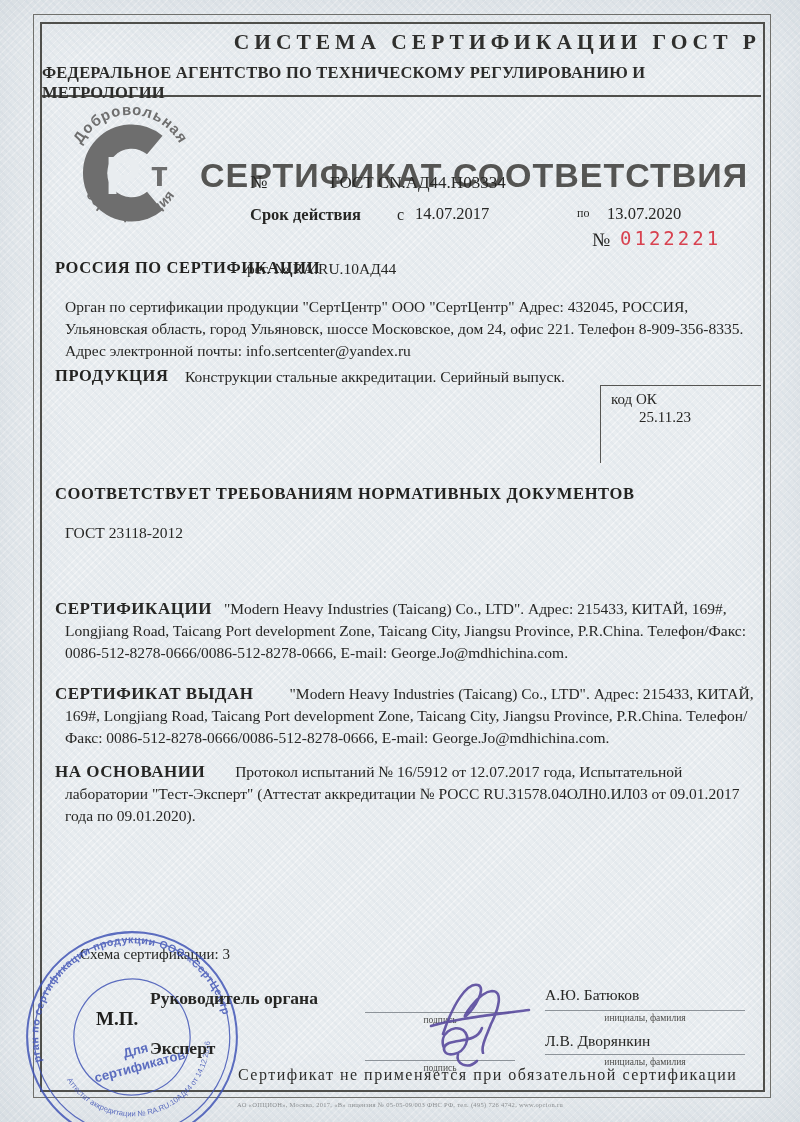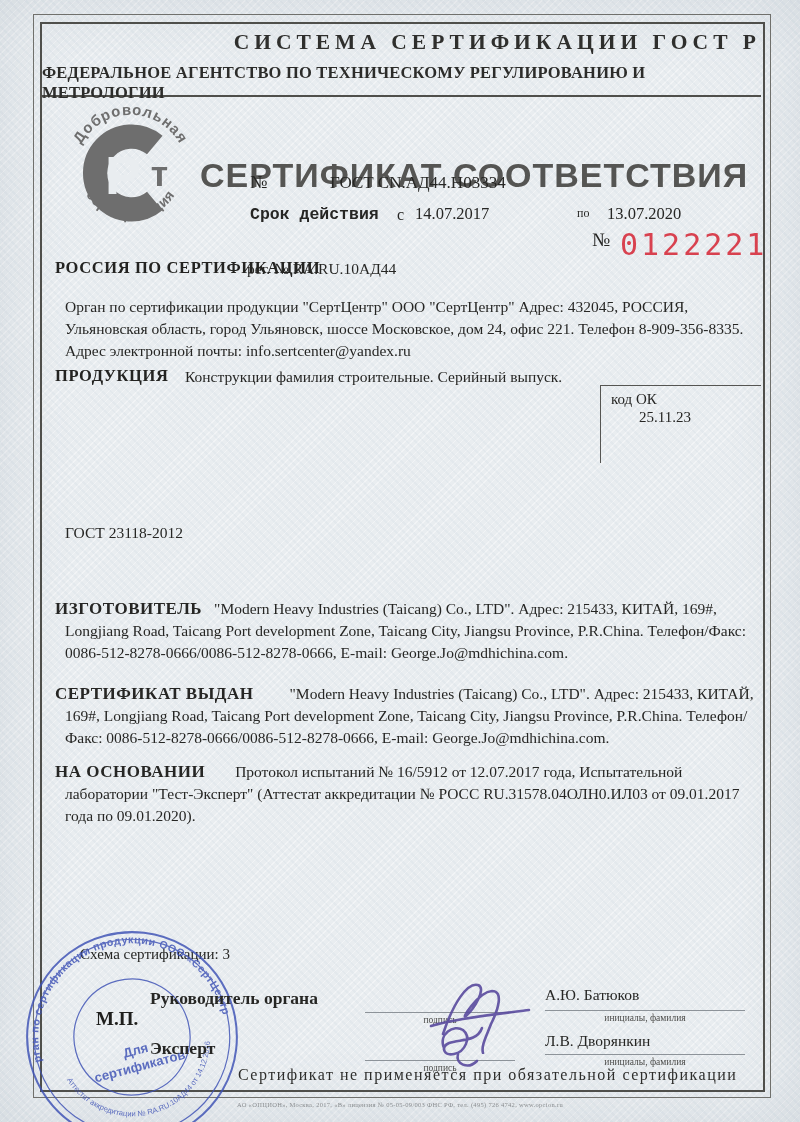--- a/index.html
+++ b/index.html
@@ -14,27 +14,27 @@
   }
   .abs{position:absolute;}
   .border-outer{left:33px;top:14px;width:736px;height:1082px;border:1px solid #70706c;}
   .border-inner{left:40px;top:22px;width:721px;height:1066px;border:2px solid #4f4f4b;}
   .hdr-divider{left:42px;top:95px;width:719px;height:2px;background:#4f4f4b;}
   .hdr1{left:42px;top:30px;width:719px;text-align:right;font-weight:bold;font-size:21.5px;letter-spacing:5px;color:#2f2f2d;}
   .hdr2{left:42px;top:63px;width:719px;font-weight:bold;font-size:16.5px;letter-spacing:0.2px;color:#2c2c2a;}
   .doc-title{left:200px;top:116px;width:566px;text-align:left;font-family:"Liberation Sans",sans-serif;font-weight:bold;font-size:34px;letter-spacing:1px;color:#555553;margin-top:40px;}
   .no-label{left:250px;top:172px;font-size:18px;}
   .no-value{left:330px;top:173px;font-size:17px;}
-  .validity-label{left:250px;top:205px;font-size:16.5px;font-weight:600;font-family:Liberation Mono, monospace;}
+  .validity-label{left:250px;top:205px;font-size:16.5px;font-weight:600;}
   .validity-from-label{left:397px;top:206px;font-size:16px;}
   .validity-from{left:415px;top:204px;font-size:16.5px;}
   .validity-to-label{left:577px;top:206px;font-size:12px;}
   .validity-to{left:607px;top:204px;font-size:16.5px;}
   .serial-label{left:592px;top:229px;font-size:19px;}
-  .serial-value{left:620px;top:227px;font-family:"DejaVu Sans Mono",monospace;font-size:30px;letter-spacing:3px;color:#d8414f;}
+  .serial-value{left:620px;top:227px;font-family:"DejaVu Sans Mono",monospace;font-size:19px;letter-spacing:3px;color:#d8414f;}
   .sec-label{font-weight:bold;font-size:16.5px;letter-spacing:0.6px;color:#232321;}
   .organ-label{left:55px;top:258px;}
   .organ-reg{left:247px;top:260px;font-size:15.5px;}
   .organ-body{left:65px;top:296px;width:697px;font-size:15.5px;line-height:22px;}
   .prod-label{left:55px;top:366px;}
   .prod-body{left:185px;top:368px;width:420px;font-size:15.5px;}
   .code-box{border-top:1.5px solid #555552;border-left:1.5px solid #555552;padding:5px 0 0 10px;font-size:15px;}
   .code-ok{left:600px;top:385px;width:150px;height:72px;}
   .code-tn{left:598px;top:500px;width:152px;height:86px;}
   .code-val{display:block;margin-left:28px;margin-top:1px;font-size:15px;}
@@ -115,32 +115,33 @@
   <div class="abs validity-to">13.07.2020</div>
 
   <div class="abs serial-label">№</div>
   <div class="abs serial-value">0122221</div>
 
   <div class="abs sec-label organ-label">РОССИЯ ПО СЕРТИФИКАЦИИ</div>
   <div class="abs organ-reg">рег. № RA.RU.10АД44</div>
   <div class="abs organ-body">Орган по сертификации продукции "СертЦентр" ООО "СертЦентр" Адрес: 432045, РОССИЯ, Ульяновская область, город Ульяновск, шоссе Московское, дом 24, офис 221. Телефон 8-909-356-8335. Адрес электронной почты: info.sertcenter@yandex.ru</div>
 
   <div class="abs sec-label prod-label">ПРОДУКЦИЯ</div>
-  <div class="abs prod-body">Конструкции фамилия строительные. Серийный выпуск.</div>
+  <div class="abs prod-body">Конструкции стальные аккредитации. Серийный выпуск.</div>
 
   <div class="abs code-box code-ok">
     <span>код ОК</span>
     <span class="code-val">25.11.23</span>
   </div>
 
+  <div class="abs sec-label conf-label">СООТВЕТСТВУЕТ ТРЕБОВАНИЯМ НОРМАТИВНЫХ ДОКУМЕНТОВ</div>
   <div class="abs conf-body">ГОСТ 23118-2012</div>
 
 
   <div class="abs para manu">
-    <b>ИЗГОТОВИТЕЛЬ</b><span>"Modern Heavy Industries (Taicang) Co., LTD".  Адрес: 215433, КИТАЙ, 169#, Longjiang Road, Taicang Port development Zone, Taicang City, Jiangsu Province, P.R.China. Телефон/Факс: 0086-512-8278-0666/0086-512-8278-0666, E-mail: George.Jo@mdhichina.com.</span>
+    <b>СЕРТИФИКАЦИИ</b><span>"Modern Heavy Industries (Taicang) Co., LTD".  Адрес: 215433, КИТАЙ, 169#, Longjiang Road, Taicang Port development Zone, Taicang City, Jiangsu Province, P.R.China. Телефон/Факс: 0086-512-8278-0666/0086-512-8278-0666, E-mail: George.Jo@mdhichina.com.</span>
   </div>
 
   <div class="abs para issued">
     <b>СЕРТИФИКАТ ВЫДАН</b><span>"Modern Heavy Industries (Taicang) Co., LTD".  Адрес: 215433, КИТАЙ, 169#, Longjiang Road, Taicang Port development Zone, Taicang City, Jiangsu Province, P.R.China. Телефон/Факс: 0086-512-8278-0666/0086-512-8278-0666, E-mail: George.Jo@mdhichina.com.</span>
   </div>
 
   <div class="abs para basis">
     <b>НА ОСНОВАНИИ</b><span>Протокол испытаний № 16/5912 от 12.07.2017 года, Испытательной лаборатории "Тест-Эксперт" (Аттестат аккредитации № РОСС RU.31578.04ОЛН0.ИЛ03 от 09.01.2017 года по 09.01.2020).</span>
   </div>
 

